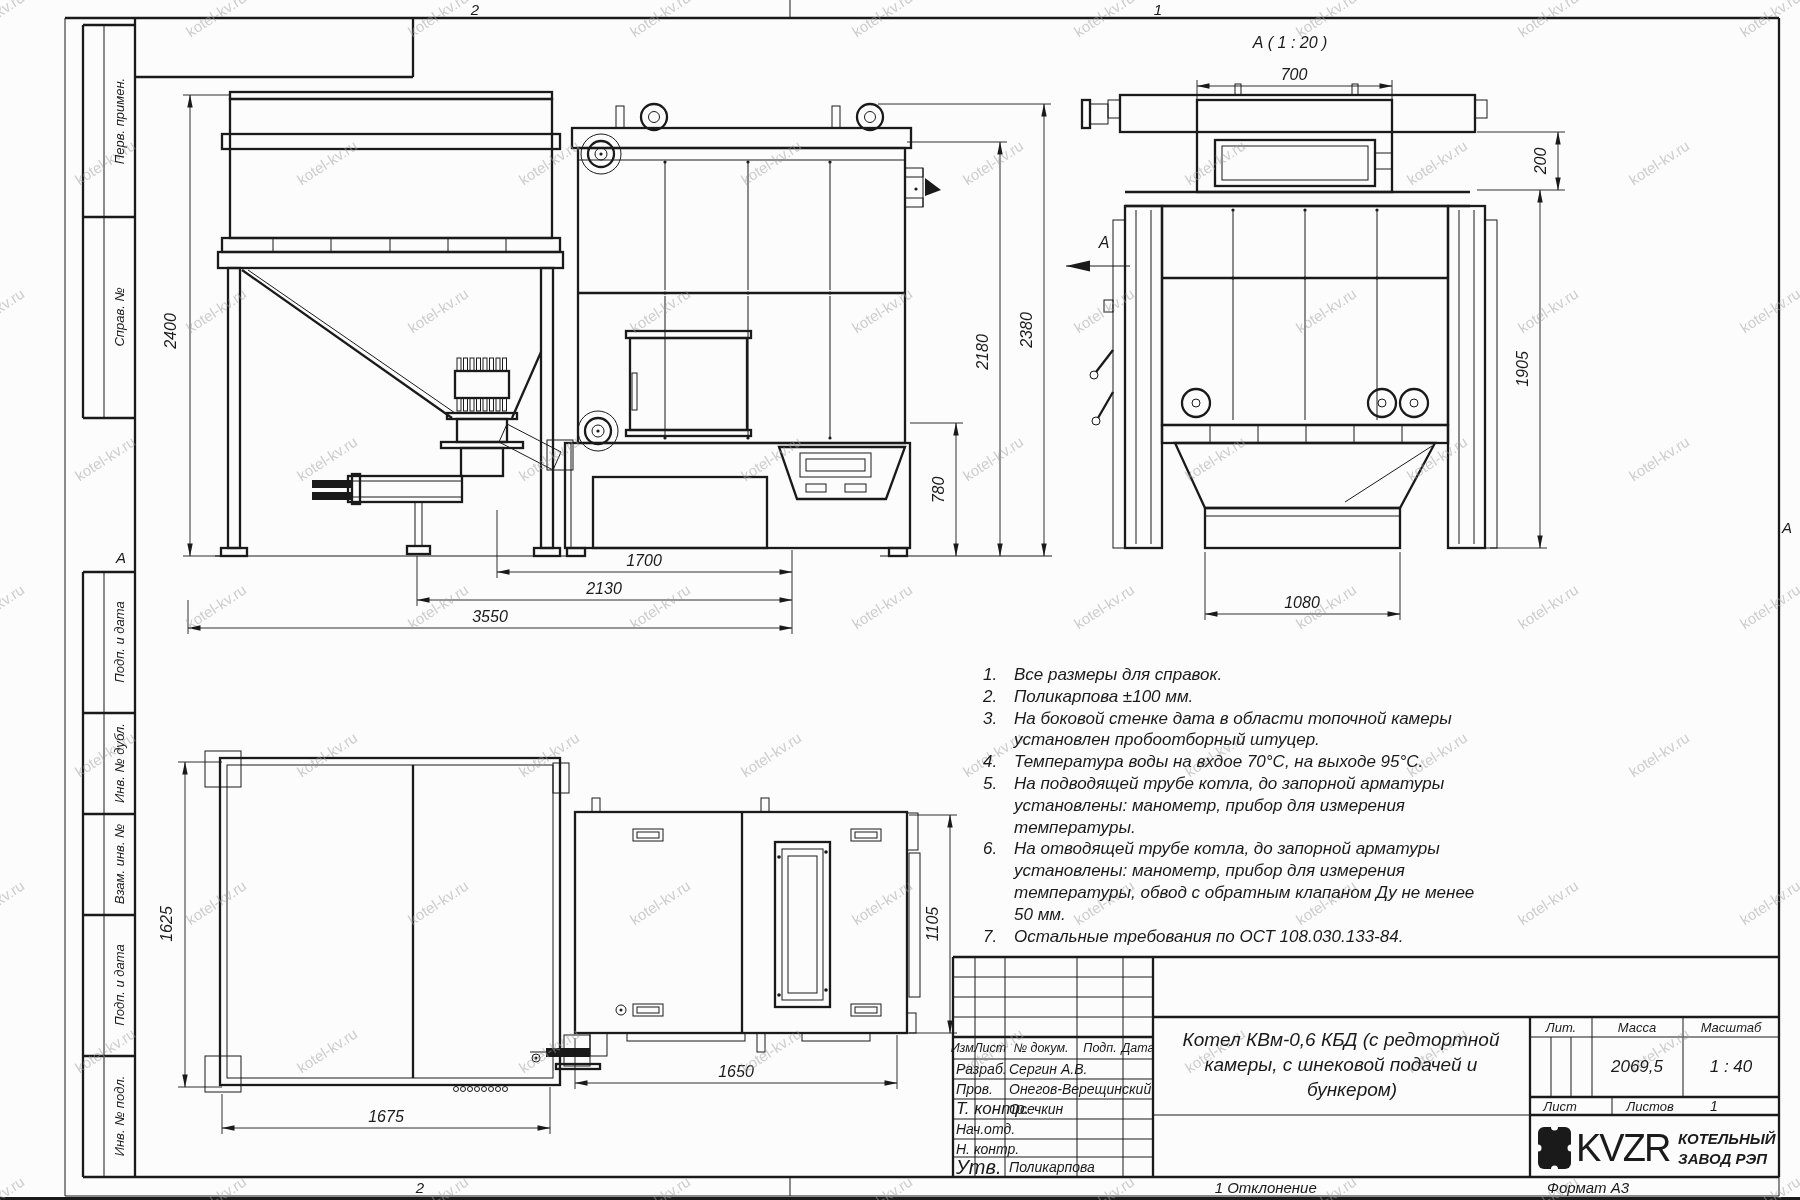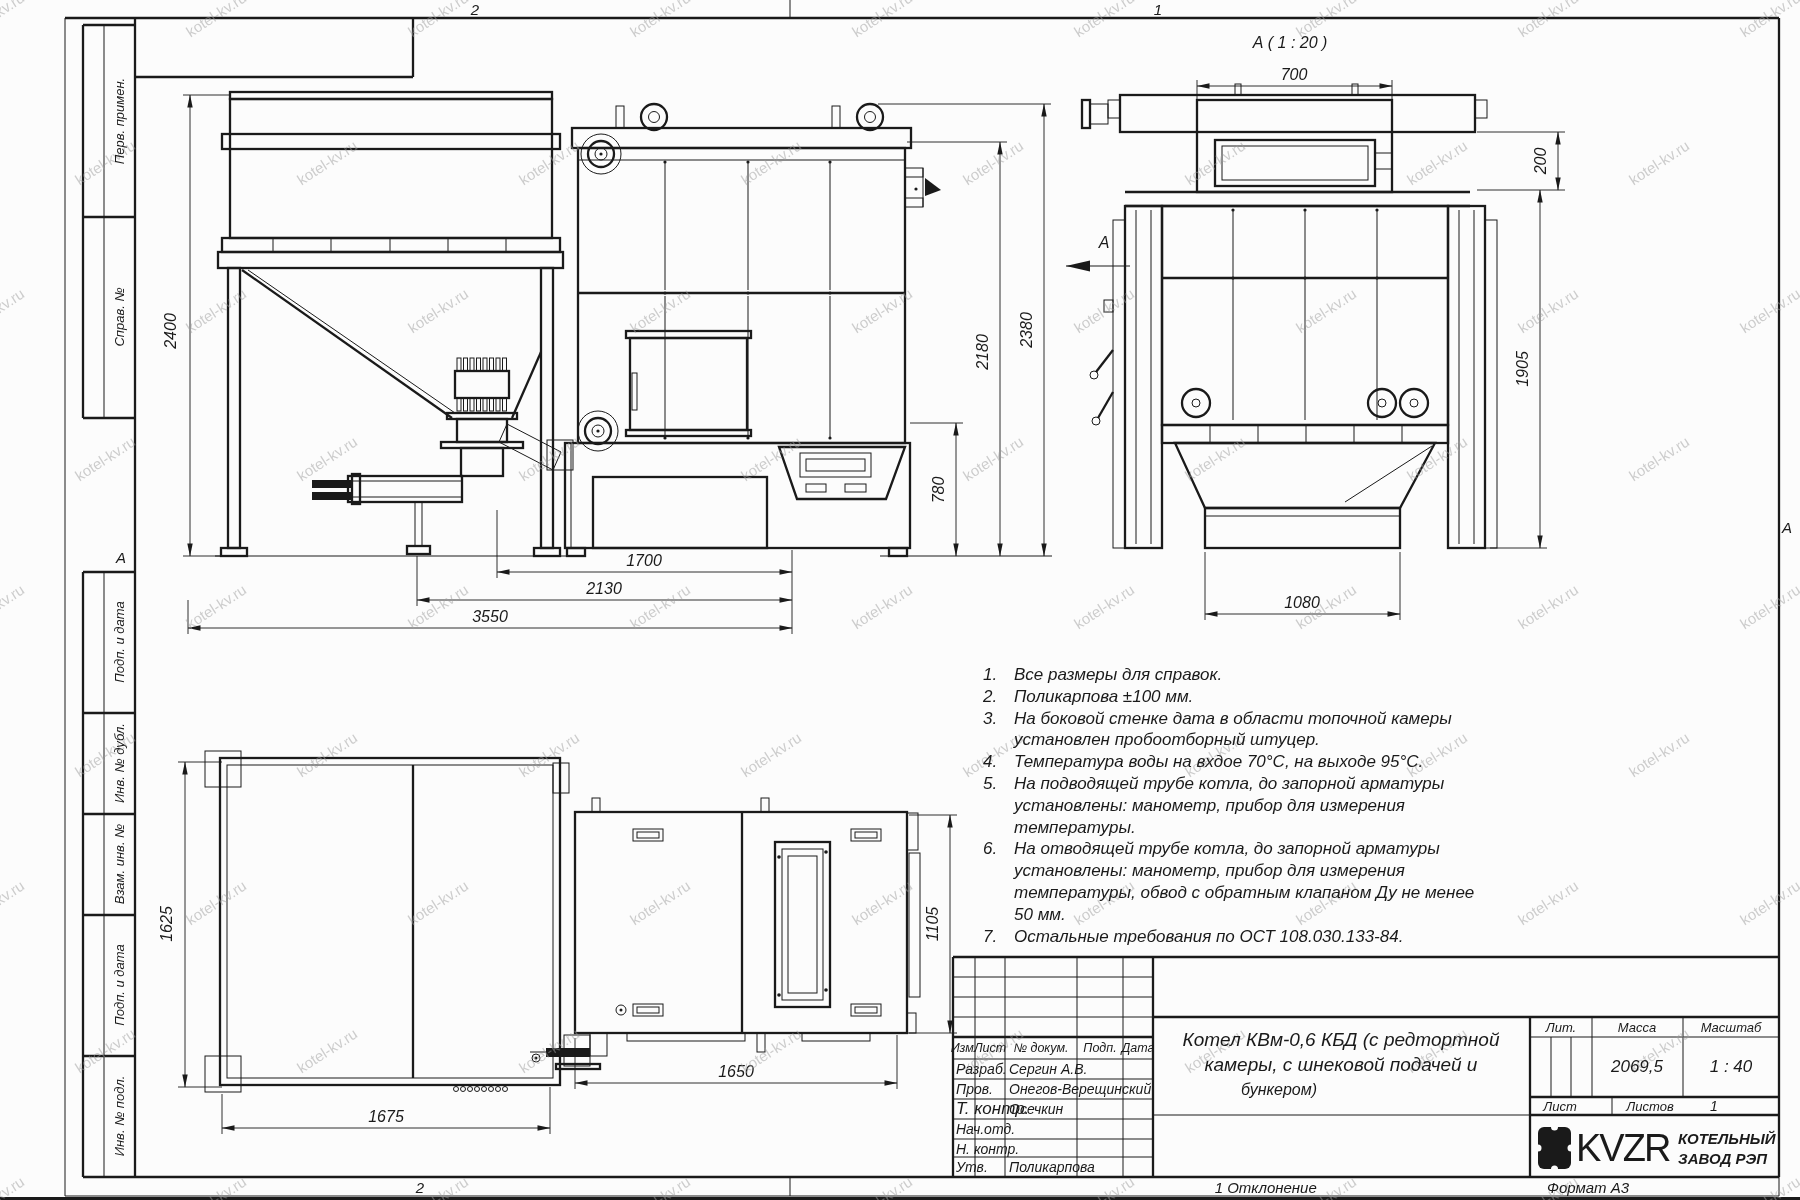--- a/index.html
+++ b/index.html
@@ -546,26 +546,26 @@
     <div class="t tl" style="left:956px;top:1069px;font-size:14px">Разраб.</div>
     <div class="t tl" style="left:1009px;top:1069px;font-size:14px">Сергин А.В.</div>
     <div class="t tl" style="left:956px;top:1089px;font-size:14px">Пров.</div>
     <div class="t tl" style="left:1009px;top:1089px;font-size:14px">Онегов-Верещинский</div>
     <div class="t tl" style="left:956px;top:1109px;font-size:17px">Т. контр.</div>
     <div class="t tl" style="left:1009px;top:1109px;font-size:14px">Осечкин</div>
     <div class="t tl" style="left:956px;top:1129px;font-size:14px">Нач.отд.</div>
     <div class="t tl" style="left:1009px;top:1129px;font-size:14px"></div>
     <div class="t tl" style="left:956px;top:1149px;font-size:14px">Н. контр.</div>
     <div class="t tl" style="left:1009px;top:1149px;font-size:14px"></div>
-    <div class="t tl" style="left:956px;top:1167px;font-size:14px">Утв.</div>
+    <div class="t tl" style="left:956px;top:1167px;font-size:20px">Утв.</div>
     <div class="t tl" style="left:1009px;top:1167px;font-size:14px">Поликарпова</div>
 
     <div class="t tc" style="left:1341px;top:1040px;font-size:19px">Котел КВм-0,6 КБД (с редтортной</div>
     <div class="t tc" style="left:1341px;top:1065px;font-size:19px">камеры, с шнековой подачей и</div>
-    <div class="t tc" style="left:1279px;top:1090px;font-size:16px">бункером)</div>
+    <div class="t tc" style="left:1352px;top:1090px;font-size:19px">бункером)</div>
 
     <div class="t tc" style="left:1561px;top:1027px;font-size:13px">Лит.</div>
     <div class="t tc" style="left:1637px;top:1027px;font-size:13px">Масса</div>
     <div class="t tc" style="left:1731px;top:1027px;font-size:13px">Масштаб</div>
     <div class="t tc" style="left:1637px;top:1067px;font-size:17px">2069,5</div>
     <div class="t tc" style="left:1731px;top:1067px;font-size:17px">1 : 40</div>
     <div class="t tc" style="left:1560px;top:1106px;font-size:13px">Лист</div>
     <div class="t tc" style="left:1650px;top:1106px;font-size:13px">Листов</div>
     <div class="t tc" style="left:1714px;top:1106px;font-size:14px">1</div>
 

